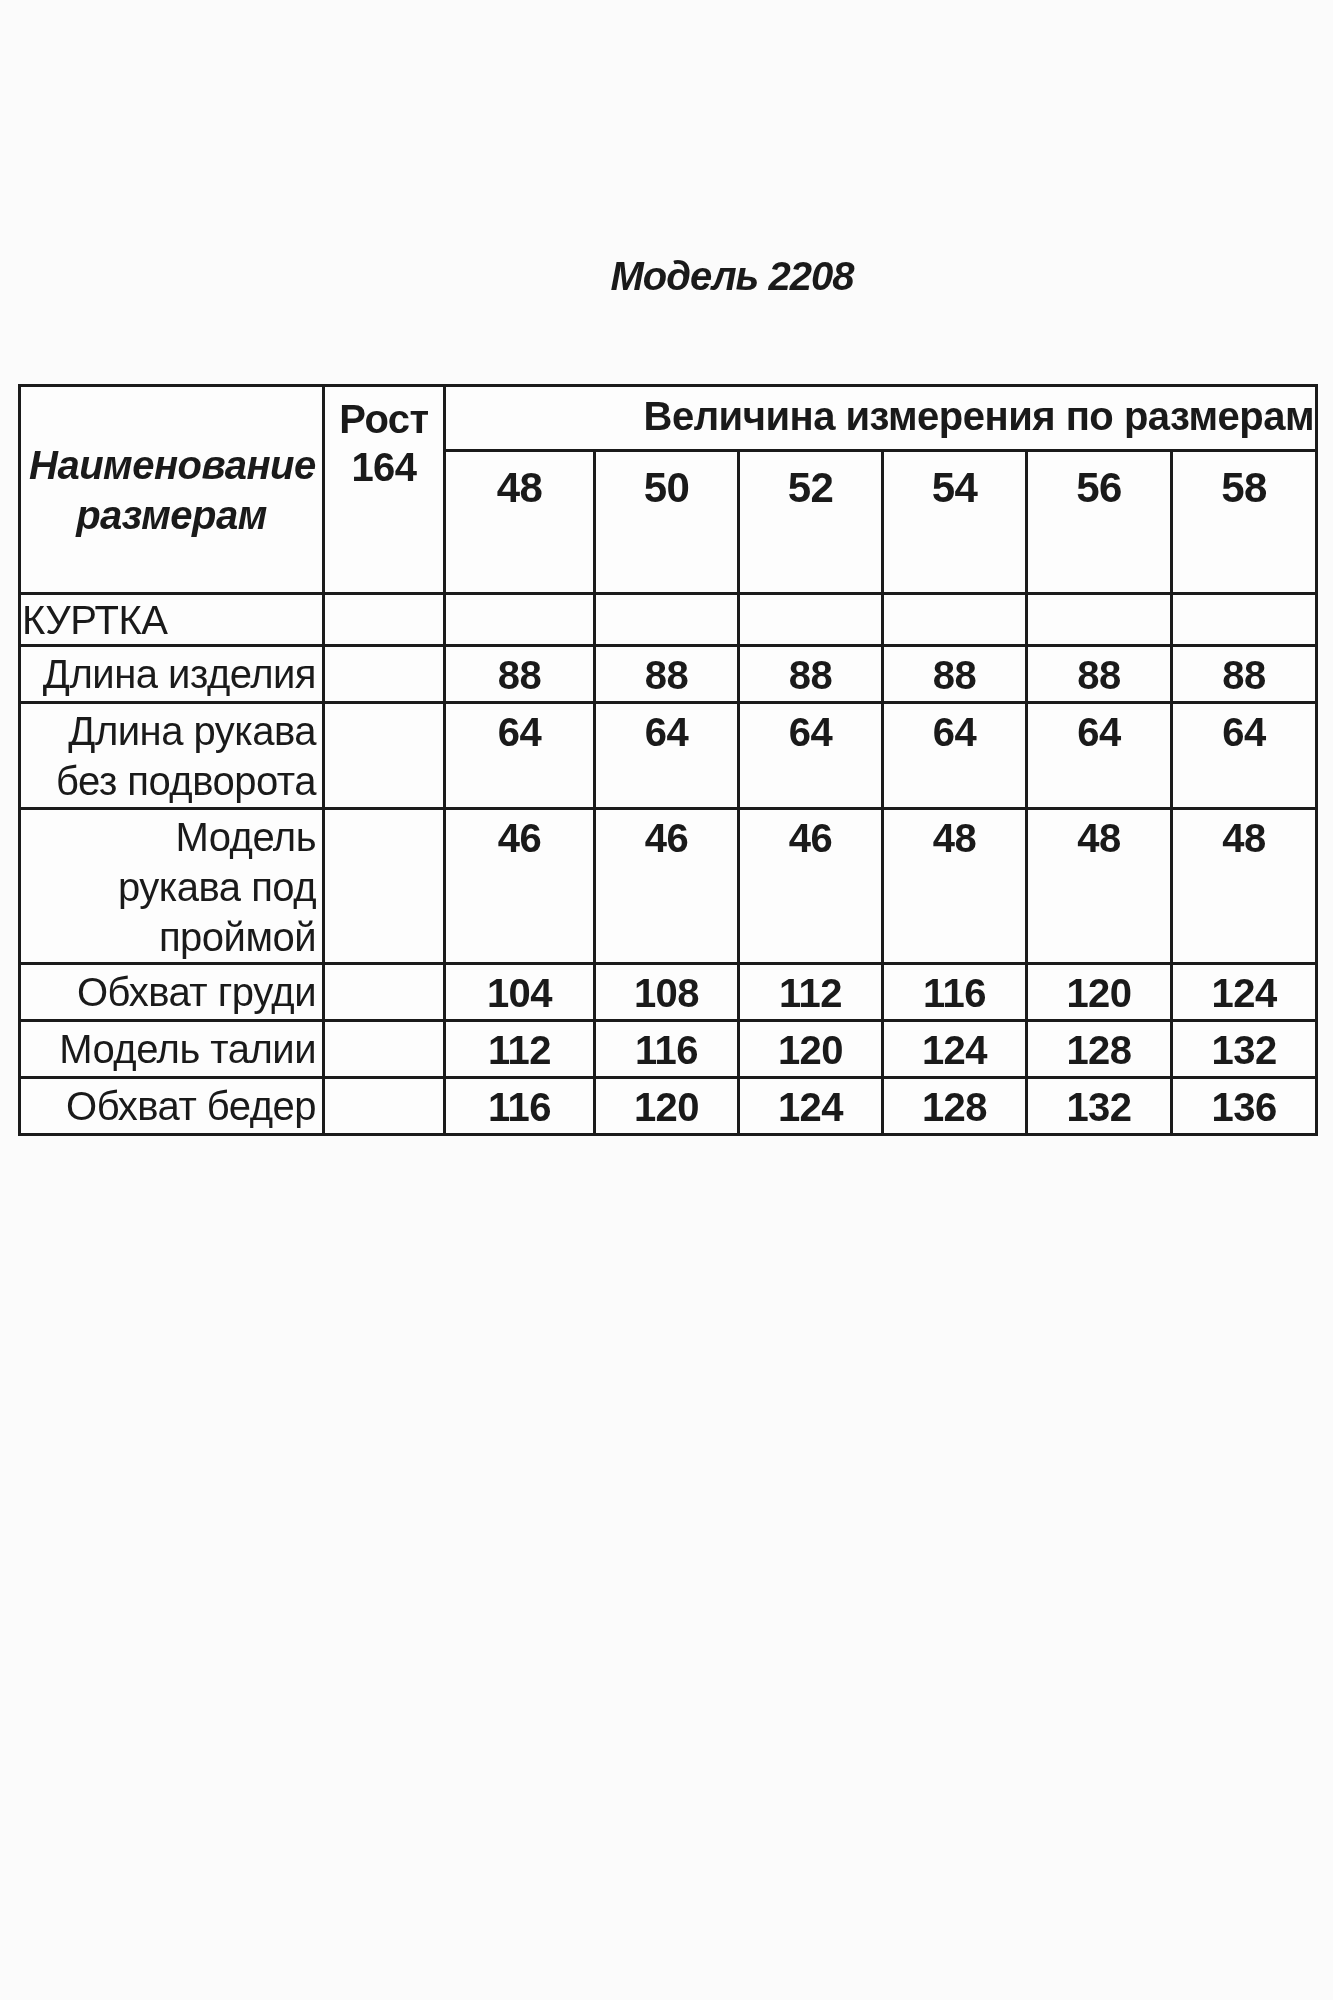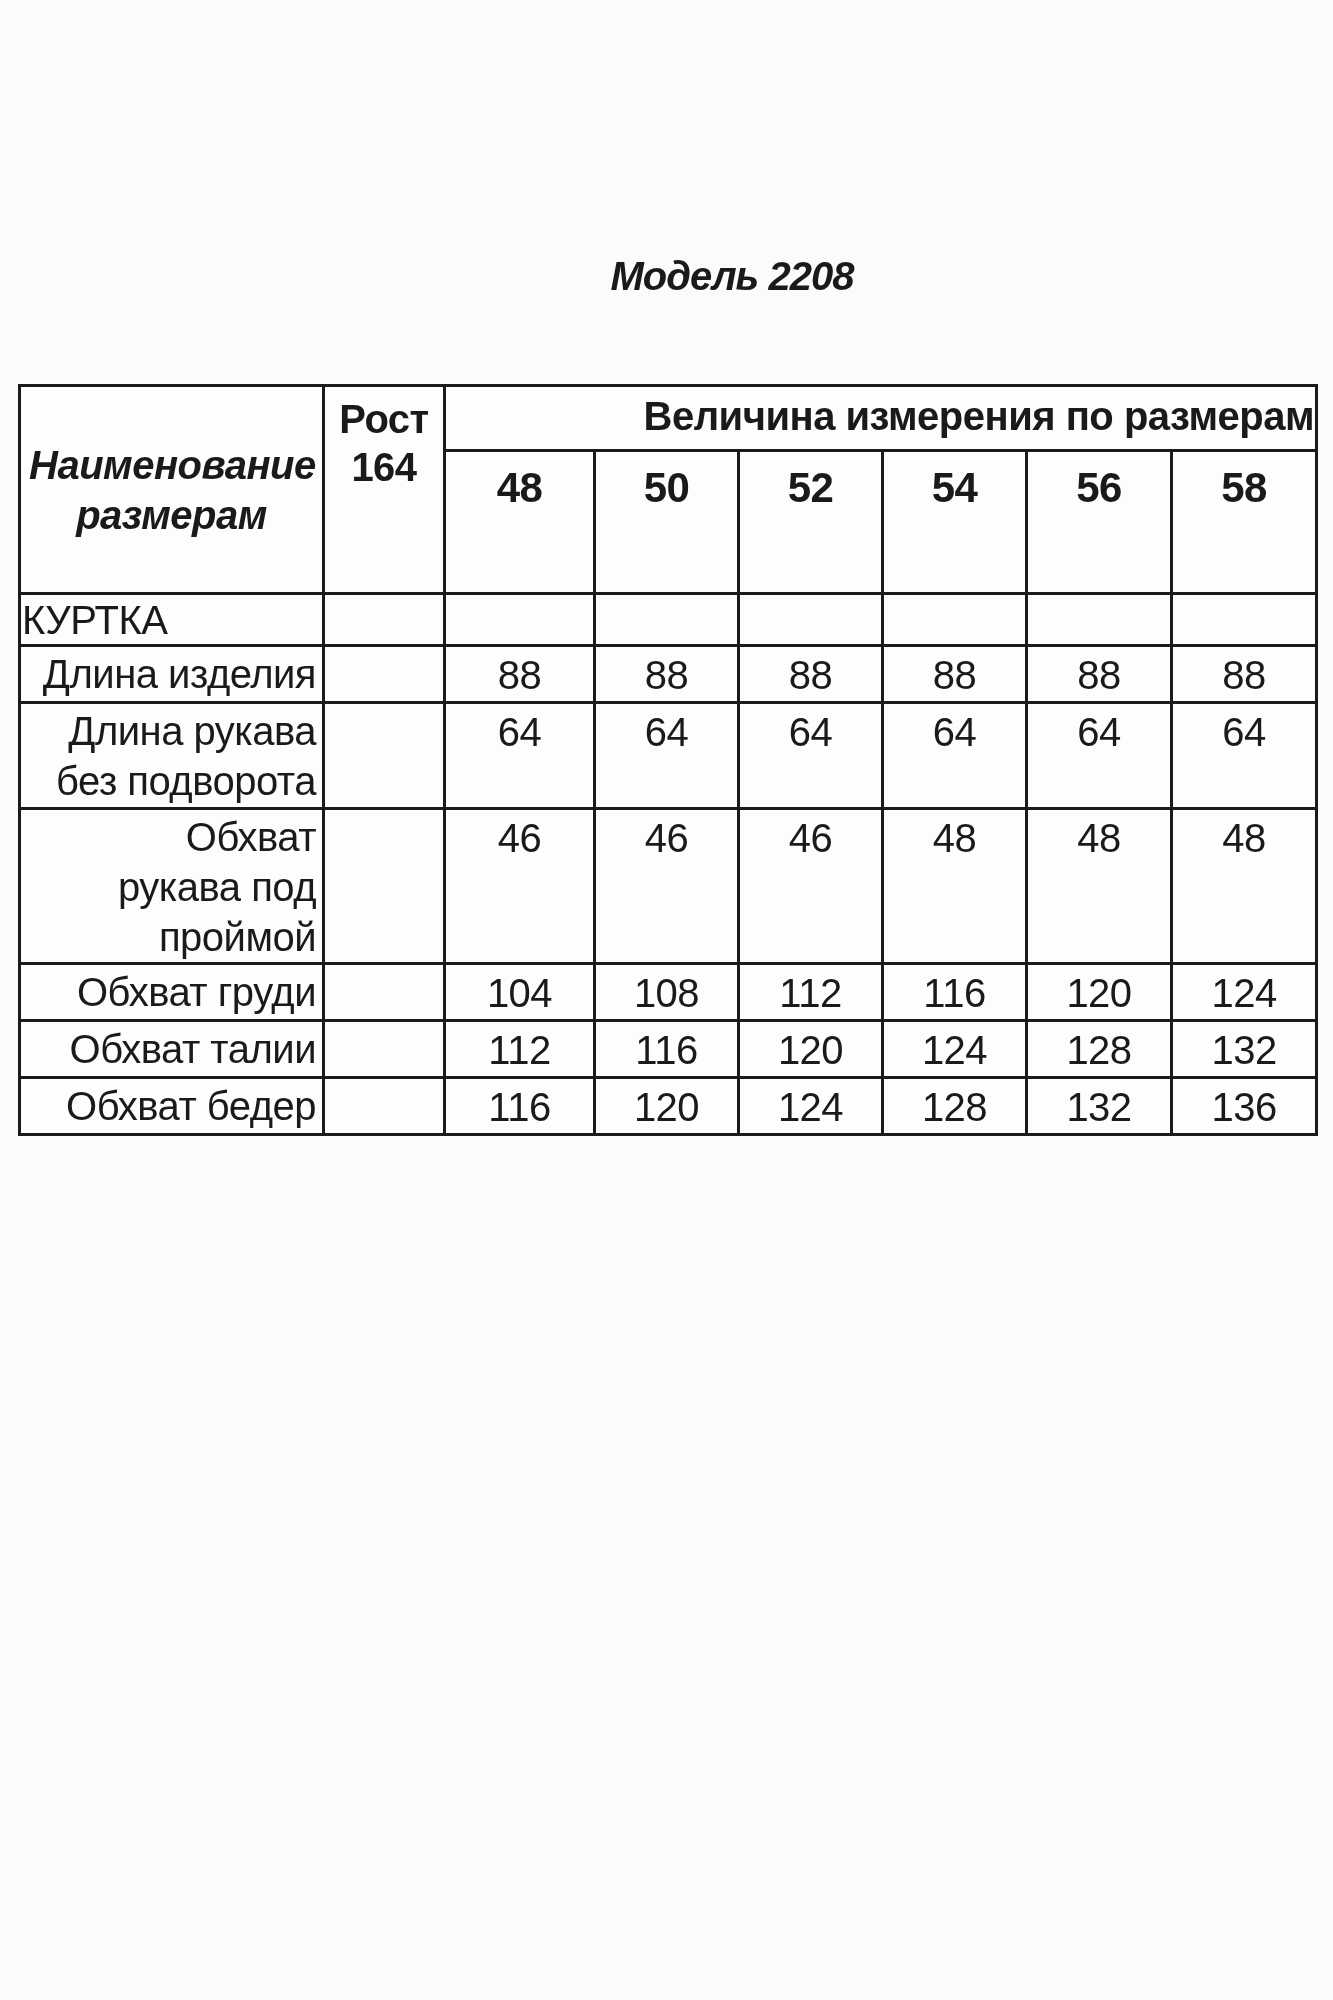--- a/index.html
+++ b/index.html
@@ -100,20 +100,21 @@
   td.c-section {
     text-align: left;
     vertical-align: middle;
     line-height: 44px;
   }
   td.c-num {
     text-align: center;
     vertical-align: top;
     padding-top: 3px;
     line-height: 50px;
+    font-weight: bold;
   }
   td.c-empty { }
 </style>
 </head>
 <body>
 
 <div class="title-block">
   <div class="model-title">Модель 2208</div>
 </div>
 
@@ -172,21 +173,21 @@
         <td class="c-empty"></td>
         <td class="c-num">64</td>
         <td class="c-num">64</td>
         <td class="c-num">64</td>
         <td class="c-num">64</td>
         <td class="c-num">64</td>
         <td class="c-num">64</td>
       </tr>
       <tr style="height: 152px;">
         <td class="c-label">
-          <div>Обхват</div>
+          <div>Модель</div>
           <div>рукава под</div>
           <div>проймой</div>
         </td>
         <td class="c-empty"></td>
         <td class="c-num">46</td>
         <td class="c-num">46</td>
         <td class="c-num">46</td>
         <td class="c-num">48</td>
         <td class="c-num">48</td>
         <td class="c-num">48</td>
@@ -198,21 +199,21 @@
         <td class="c-empty"></td>
         <td class="c-num">104</td>
         <td class="c-num">108</td>
         <td class="c-num">112</td>
         <td class="c-num">116</td>
         <td class="c-num">120</td>
         <td class="c-num">124</td>
       </tr>
       <tr style="height: 55px;">
         <td class="c-label">
-          <div>Обхват талии</div>
+          <div>Модель талии</div>
         </td>
         <td class="c-empty"></td>
         <td class="c-num">112</td>
         <td class="c-num">116</td>
         <td class="c-num">120</td>
         <td class="c-num">124</td>
         <td class="c-num">128</td>
         <td class="c-num">132</td>
       </tr>
       <tr style="height: 55px;">

